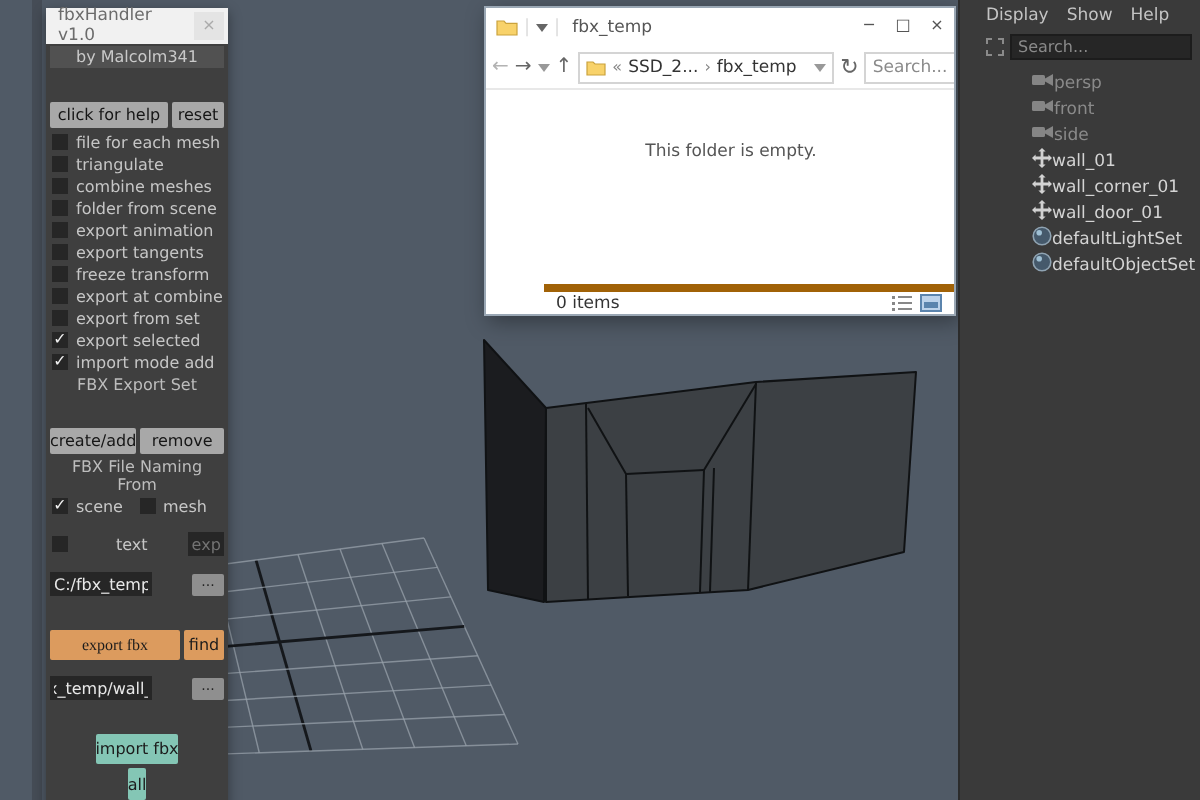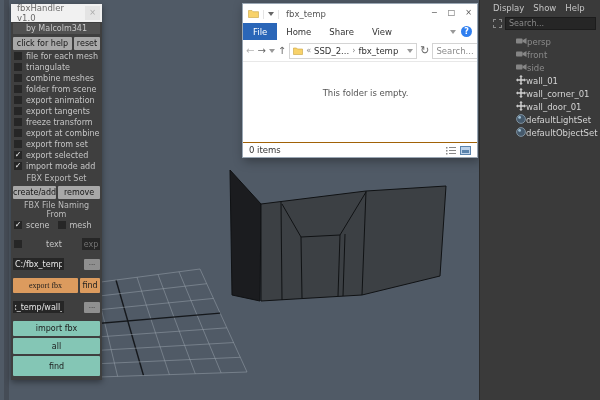--- a/index.html
+++ b/index.html
@@ -1,39 +1,39 @@
 <!DOCTYPE html>
 <html><head>
 <meta charset="utf-8">
 <style>
   * { margin:0; padding:0; box-sizing:border-box; }
   html,body { width:600px; height:400px; overflow:hidden;
     font-family:"DejaVu Sans", sans-serif; }
   .stage { position:relative; width:600px; height:400px; background:#505a66; }
 
   
-  .viewport { position:absolute; left:4px; top:0; width:479px; height:348px; background:#505a66; }
+  .viewport { position:absolute; left:16px; top:0; width:479px; height:348px; background:#505a66; }
   .viewport .edge-strip { position:absolute; left:0; top:0; width:5px; height:400px; background:#454c56; }
   #vp-svg { position:absolute; left:0; top:0; }
 
   
   .fbx-panel { position:absolute; left:7px; top:4px; width:91px; background:#3f3f3f;
     box-shadow:0 2px 6px rgba(0,0,0,.4); font-size:8px; color:#c6c6c6; }
   .fbx-titlebar { height:18px; background:#f1f1f1; color:#6b6b6b; display:flex; align-items:center;
     font-size:8.5px; padding-left:6px; }
   .fbx-titlebar .t { flex:1; }
   .fbx-close { width:15px; height:14px; background:#e4e4e4; color:#aaa; text-align:center;
     line-height:14px; font-size:8px; margin-right:2px; }
   .fbx-body { padding:1px 2px 3px 2px; }
   .author-bar { background:#515151; color:#c9c9c9; text-align:center; padding:1px 0; margin-bottom:2px; }
-  .btn-row { display:flex; gap:2px; margin:3px 0 2px 0; }
+  .btn-row { display:flex; gap:2px; margin:17px 0 2px 0;align-items:center; }
   .g-btn { background:#a8a8a8; color:#161616; text-align:center; padding:2px 0; flex:1;
     border:none; font-size:8px; font-family:inherit; border-radius:1px; cursor:default; }
   .g-btn.narrow { flex:0 0 26px; }
-  .cb-row { display:flex; align-items:flex-start; height:10px; margin:1px 0; }
+  .cb-row { display:flex; align-items:center; height:10px; margin:1px 0; }
   .cb-box { width:8px; height:8px; background:#262626; margin:0 4px 0 1px; flex:0 0 8px;
     color:#f2f2f2; font-size:8px; line-height:7px; text-align:center; font-weight:bold; }
   .sec-head { text-align:center; color:#bdbdbd; margin:2px 0 1px 0; }
   .dual-cb { display:flex; height:10px; margin:1px 0; align-items:center; }
   .dual-cb .half { display:flex; align-items:center; flex:1; }
   .field-row { display:flex; gap:20px; margin:8px 0; align-items:center; }
   .dk-field { background:#262626; color:#e8e8e8; border:none; font-size:8px; font-family:inherit;
     height:12px; flex:1; padding:0 2px; min-width:0; }
   .dk-field::placeholder { color:#737373; }
   .dk-field.clip { text-indent:-3px; }
@@ -65,22 +65,22 @@
   .nav-ico { font-size:10px; color:#666; line-height:1; }
   .nav-ico.dis { color:#b3b3b3; }
   .addr-box { height:16px; border:1px solid #d4d4d4; display:flex; align-items:center; gap:3px;
     padding:0 3px; flex:0 0 128px; background:#fff; }
   .addr-box .crumb { color:#333; }
   .addr-box .gt { color:#888; font-size:8px; }
   .addr-spacer { flex:1; }
   .search-box { height:16px; border:1px solid #d4d4d4; flex:0 0 58px; display:flex; align-items:center;
     padding:0 3px; color:#8a8a8a; background:#fff; }
   .ex-body { flex:1; display:flex; justify-content:center; padding-top:26px; color:#555;padding-left:11px; }
-  .ex-status { flex:0 0 15px; border-top:1px solid #a16207; display:flex; align-items:center;
-    padding:0 6px; color:#333; }
+  .ex-status { flex:0 0 15px; border-top:4px solid #a16207; display:flex; align-items:center;
+    padding:0 6px; color:#333;margin-left:29px; }
   .status-icons { margin-left:auto; display:flex; gap:4px; align-items:center; }
   .folder-icon { display:inline-block; }
 
   
   .outliner { position:absolute; left:479px; top:0; width:121px; height:400px; background:#3a3a3a;
     border-left:1px solid #2b2b2b; color:#c4c4c4; font-size:8.5px; }
   .ol-menubar { height:15px; display:flex; align-items:center; gap:9px; padding-left:13px; }
   .ol-searchrow { height:17px; display:flex; align-items:center; gap:3px; padding:0 4px 0 13px; }
   .filter-ico { width:9px; height:9px; border:1px dashed #8a8a8a; flex:0 0 9px; }
   .ol-search { flex:1; height:13px; background:#262626; border:1px solid #1c1c1c; color:#9a9a9a;
@@ -237,30 +237,20 @@
         <path d="M0.5 1.5 h3.5 l1 1.2 h5.5 v5.8 h-10 z" fill="#f8d26a" stroke="#caa23c" stroke-width="0.6"></path>
       </svg>
       <span class="sep">|</span>
       <span class="qat-caret"></span>
       <span class="sep">|</span>
       <span class="ex-title-text">fbx_temp</span>
       <span class="win-btn">─</span>
       <span class="win-btn">□</span>
       <span class="win-btn">×</span>
     </div>
-    <div class="ex-ribbon">
-      <span class="ex-tab active">File</span>
-      <span class="ex-tab">Home</span>
-      <span class="ex-tab">Share</span>
-      <span class="ex-tab">View</span>
-      <span class="ribbon-right">
-        <span class="chev-down"></span>
-        <span class="help-circle">?</span>
-      </span>
-    </div>
     <div class="ex-addrrow">
       <span class="nav-ico dis">←</span>
       <span class="nav-ico">→</span>
       <span class="chev-down"></span>
       <span class="nav-ico">↑</span>
       <span class="addr-box">
         <svg width="10" height="8">
           <path d="M0.5 1 h3 l1 1 h5 v5.5 h-9 z" fill="#f8d26a" stroke="#caa23c" stroke-width="0.6"></path>
         </svg>
         <span class="gt">«</span>

